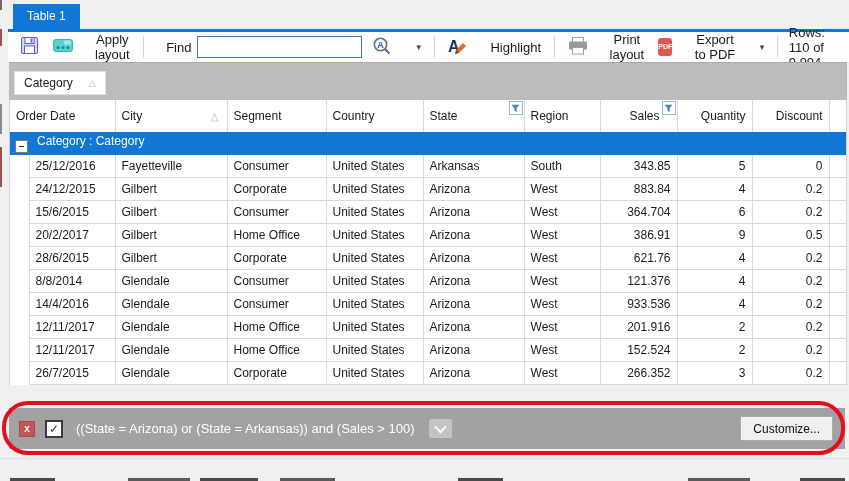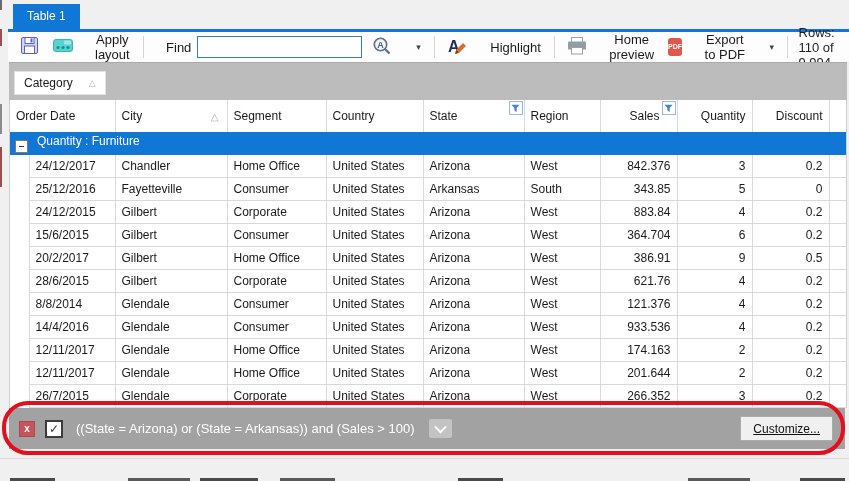--- a/index.html
+++ b/index.html
@@ -59,21 +59,21 @@
   .filter-close{width:16px;height:16px;background:#c8545b;border:1px solid #a84a50;color:#fff;
                 font-size:10px;font-weight:bold;line-height:13px;text-align:center;padding:0;margin-left:2px;}
   .filter-checkbox{width:14px;height:14px;background:#fff;border:2px solid #3c3c3c;display:flex;
                    align-items:center;justify-content:center;font-size:12px;color:#3c3c3c;}
   .filter-expr{color:#fff;font-size:13px;margin-left:3px;}
   .filter-dd{width:23px;height:19px;background:#c3c3c3;border:none;border-radius:2px;
              display:flex;align-items:center;justify-content:center;margin-left:4px;}
   .chev{width:7px;height:7px;border-right:2px solid #fafafa;border-bottom:2px solid #fafafa;
         transform:rotate(45deg) translate(-1px,-1px);}
   .customize-btn{margin-left:auto;margin-right:4px;height:25px;padding:0 12px;background:#f0f0f0;
-                 border:1px solid #ababab;font-family:inherit;font-size:12px;color:#111;text-decoration:underline;}
+                 border:1px solid #ababab;font-family:inherit;font-size:12px;color:#111;}
 
   
   .annotation{position:absolute;left:2px;top:401px;width:843px;height:54px;border:4px solid #e30f1d;
               border-radius:26px;box-sizing:border-box;z-index:10;pointer-events:none;}
 
   
   .hline{position:absolute;left:0;right:0;top:458px;height:1px;background:#dcdcdc;}
   .edge-mark{position:absolute;width:2px;}
   .frag{position:absolute;bottom:0;height:3px;background:#4a4a4a;}
 </style>
@@ -129,21 +129,21 @@
         </svg></span>
     <span>Highlight</span>
   </button>
   <div class="sep"></div>
   <button class="tbtn">
     <span><svg width="20" height="18" viewBox="0 0 20 18">
           <rect x="4.5" y="0.5" width="11" height="5" fill="#fff" stroke="#9aa1a8"></rect>
           <rect x="1" y="4.5" width="18" height="8" rx="1" fill="#939ba3"></rect>
           <rect x="4.5" y="10.5" width="11" height="6.5" fill="#fff" stroke="#9aa1a8"></rect>
         </svg></span>
-    <span>Home preview</span>
+    <span>Print layout</span>
   </button>
   <button class="tbtn">
     <span class="pdf-badge">PDF</span>
     <span>Export to PDF</span>
     <span class="dd-arrow">▾</span>
   </button>
   <div class="sep"></div>
   <span class="rows-status">Rows: 110 of 9,994</span>
 </div>
 
@@ -189,36 +189,23 @@
           <th class="hcell al-r"><span>Quantity</span></th>
           <th class="hcell al-r"><span>Discount</span></th>
           <th></th>
         </tr>
       </thead>
     <tbody>
       <tr class="group-row">
         <td colspan="11">
           <span class="expand-btn">
               <span class="minus"></span>
-            </span><span>Quantity : Furniture</span>
+            </span><span>Category : Category</span>
         </td>
       </tr>
-    <tr>
-          <td class="indent"></td>
-          <td class="cell al-l">24/12/2017</td>
-          <td class="cell al-l">Chandler</td>
-          <td class="cell al-l">Home Office</td>
-          <td class="cell al-l">United States</td>
-          <td class="cell al-l">Arizona</td>
-          <td class="cell al-l">West</td>
-          <td class="cell al-r">842.376</td>
-          <td class="cell al-r">3</td>
-          <td class="cell al-r">0.2</td>
-          <td></td>
-        </tr>
         <tr>
           <td class="indent"></td>
           <td class="cell al-l">25/12/2016</td>
           <td class="cell al-l">Fayetteville</td>
           <td class="cell al-l">Consumer</td>
           <td class="cell al-l">United States</td>
           <td class="cell al-l">Arkansas</td>
           <td class="cell al-l">South</td>
           <td class="cell al-r">343.85</td>
           <td class="cell al-r">5</td>
@@ -304,34 +291,34 @@
           <td></td>
         </tr>
         <tr>
           <td class="indent"></td>
           <td class="cell al-l">12/11/2017</td>
           <td class="cell al-l">Glendale</td>
           <td class="cell al-l">Home Office</td>
           <td class="cell al-l">United States</td>
           <td class="cell al-l">Arizona</td>
           <td class="cell al-l">West</td>
-          <td class="cell al-r">174.163</td>
+          <td class="cell al-r">201.916</td>
           <td class="cell al-r">2</td>
           <td class="cell al-r">0.2</td>
           <td></td>
         </tr>
         <tr>
           <td class="indent"></td>
           <td class="cell al-l">12/11/2017</td>
           <td class="cell al-l">Glendale</td>
           <td class="cell al-l">Home Office</td>
           <td class="cell al-l">United States</td>
           <td class="cell al-l">Arizona</td>
           <td class="cell al-l">West</td>
-          <td class="cell al-r">201.644</td>
+          <td class="cell al-r">152.524</td>
           <td class="cell al-r">2</td>
           <td class="cell al-r">0.2</td>
           <td></td>
         </tr>
         <tr>
           <td class="indent"></td>
           <td class="cell al-l">26/7/2015</td>
           <td class="cell al-l">Glendale</td>
           <td class="cell al-l">Corporate</td>
           <td class="cell al-l">United States</td>

